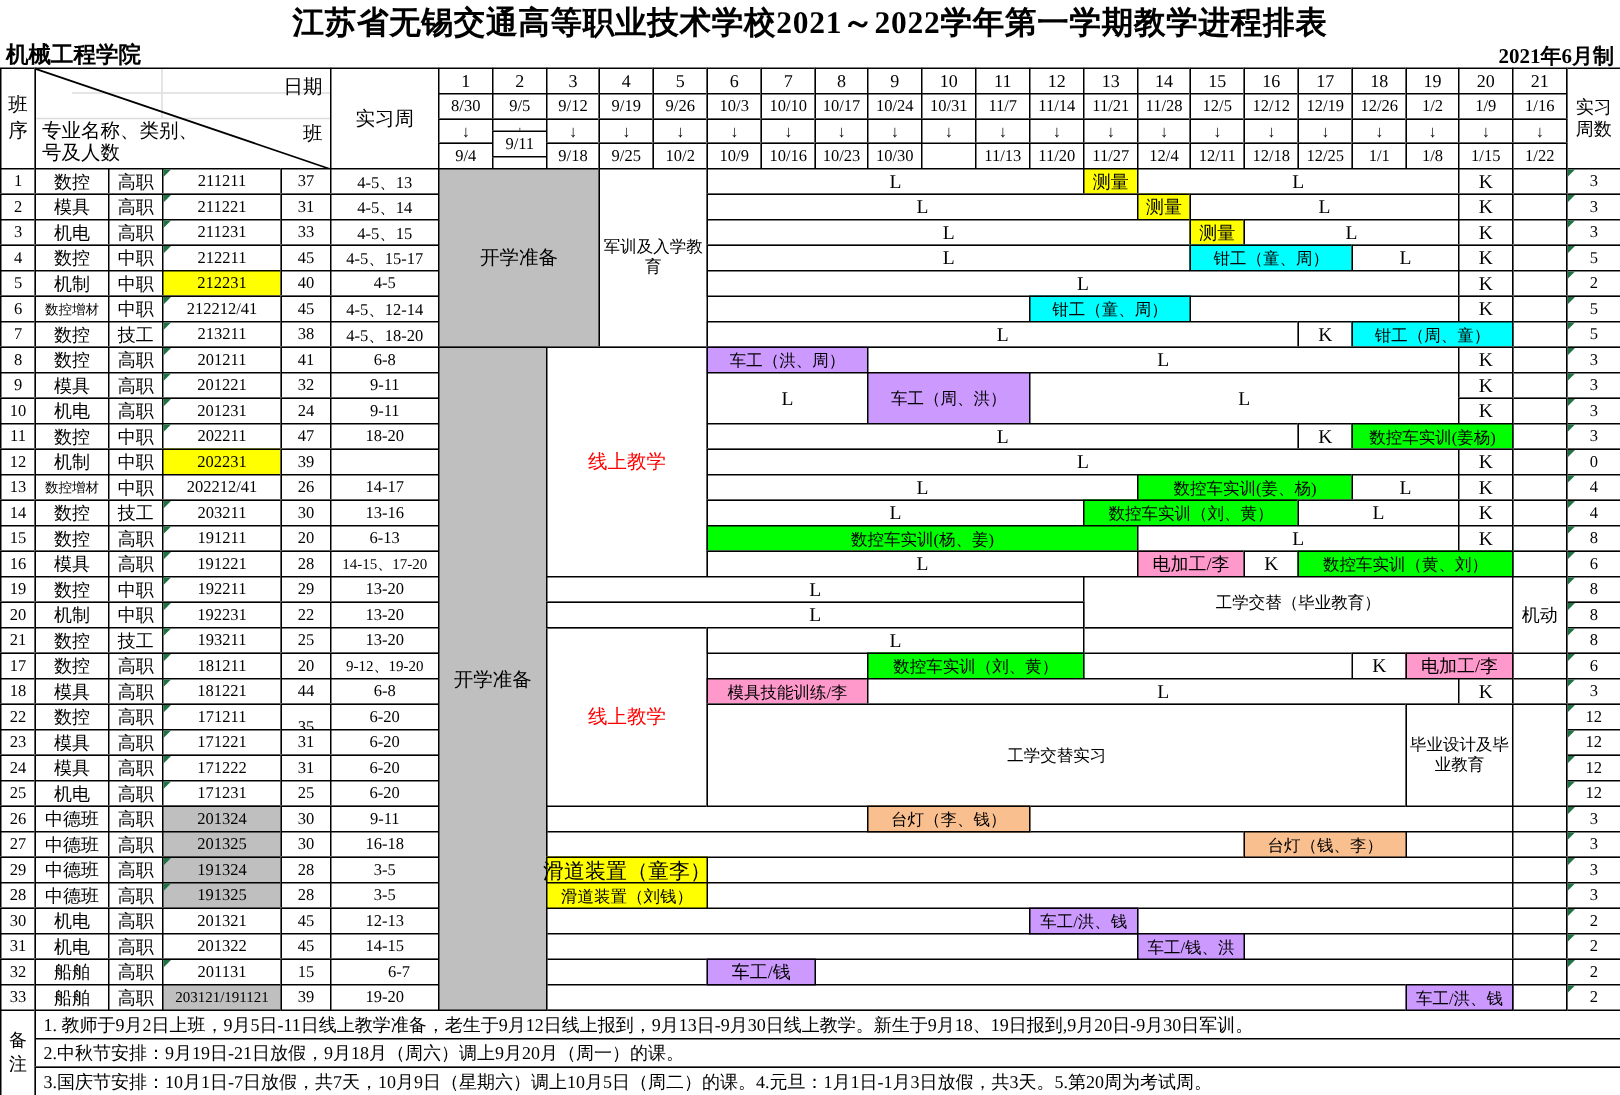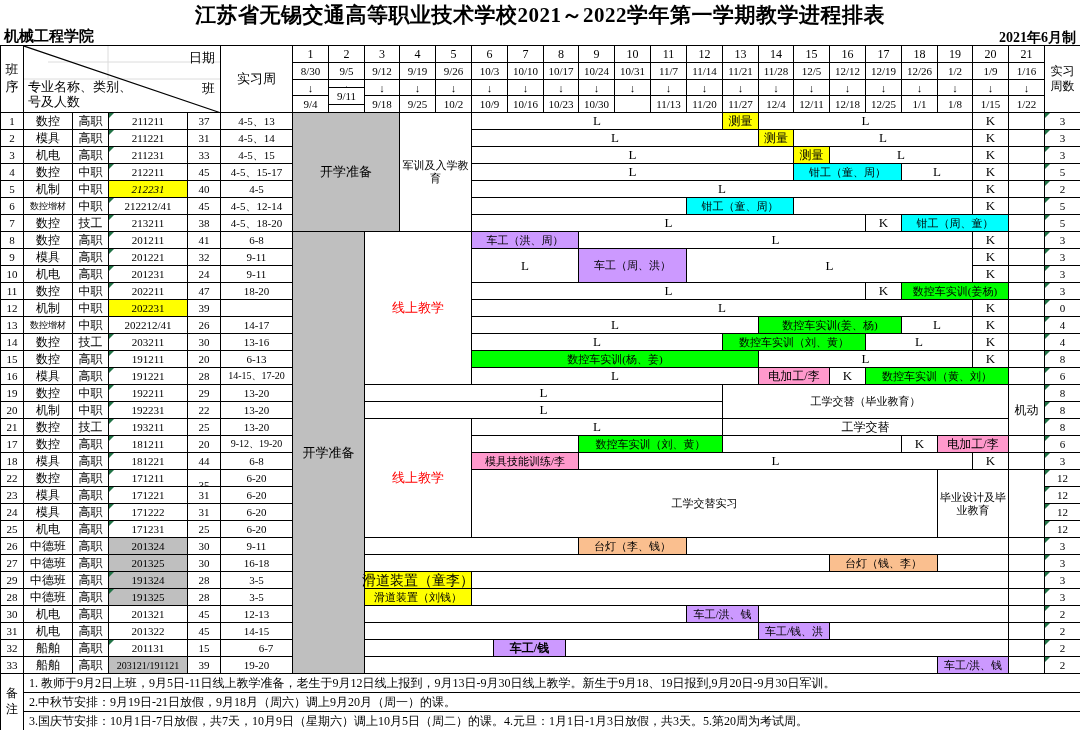--- a/index.html
+++ b/index.html
@@ -172,21 +172,21 @@
     <div class="cell" style="left: 72px; top: 163px; width: 37px; height: 18px; background: rgb(255, 255, 255); font-size: 12px; z-index: 2;">中职</div>
     <div class="cell" style="left: 108px; top: 163px; width: 80px; height: 18px; background: rgb(255, 255, 255); font-size: 11px; z-index: 2;">212211<div class="tri" style="border-top-color: rgb(33, 115, 70);"></div></div>
     <div class="cell" style="left: 187px; top: 163px; width: 34px; height: 18px; background: rgb(255, 255, 255); font-size: 11px; z-index: 2;">45</div>
     <div class="cell" style="left: 220px; top: 163px; width: 73px; height: 18px; background: rgb(255, 255, 255); font-size: 11px; z-index: 2;">4-5、15-17</div>
     <div class="cell" style="left: 1044px; top: 163px; width: 37px; height: 18px; background: rgb(255, 255, 255); font-size: 11px; z-index: 2;">5<div class="tri" style="border-top-color: rgb(33, 115, 70);"></div></div>
     <div class="abs" style="left: 292px; top: 180px; width: 753px; height: 0px; border-top: 1px solid rgb(0, 0, 0); z-index: 1;"></div>
     <div class="cell" style="left: 1008px; top: 163px; width: 37px; height: 18px; background: rgb(255, 255, 255); font-size: 12px; z-index: 2;"></div>
     <div class="cell" style="left: 0px; top: 180px; width: 24px; height: 18px; background: rgb(255, 255, 255); font-size: 11px; z-index: 2;">5</div>
     <div class="cell" style="left: 23px; top: 180px; width: 50px; height: 18px; background: rgb(255, 255, 255); font-size: 12px; z-index: 2;">机制</div>
     <div class="cell" style="left: 72px; top: 180px; width: 37px; height: 18px; background: rgb(255, 255, 255); font-size: 12px; z-index: 2;">中职</div>
-    <div class="cell" style="left: 108px; top: 180px; width: 80px; height: 18px; background: rgb(255, 255, 0); font-size: 11px; z-index: 2; font-style: italic;">212231</div>
+    <div class="cell" style="left: 108px; top: 180px; width: 80px; height: 18px; background: rgb(255, 255, 0); font-size: 11px; z-index: 2;">212231</div>
     <div class="cell" style="left: 187px; top: 180px; width: 34px; height: 18px; background: rgb(255, 255, 255); font-size: 11px; z-index: 2;">40</div>
     <div class="cell" style="left: 220px; top: 180px; width: 73px; height: 18px; background: rgb(255, 255, 255); font-size: 11px; z-index: 2;">4-5</div>
     <div class="cell" style="left: 1044px; top: 180px; width: 37px; height: 18px; background: rgb(255, 255, 255); font-size: 11px; z-index: 2;">2<div class="tri" style="border-top-color: rgb(33, 115, 70);"></div></div>
     <div class="abs" style="left: 292px; top: 197px; width: 753px; height: 0px; border-top: 1px solid rgb(0, 0, 0); z-index: 1;"></div>
     <div class="cell" style="left: 1008px; top: 180px; width: 37px; height: 18px; background: rgb(255, 255, 255); font-size: 12px; z-index: 2;"></div>
     <div class="cell" style="left: 0px; top: 197px; width: 24px; height: 18px; background: rgb(255, 255, 255); font-size: 11px; z-index: 2;">6</div>
     <div class="cell" style="left: 23px; top: 197px; width: 50px; height: 18px; background: rgb(255, 255, 255); font-size: 9px; z-index: 2;">数控增材</div>
     <div class="cell" style="left: 72px; top: 197px; width: 37px; height: 18px; background: rgb(255, 255, 255); font-size: 12px; z-index: 2;">中职</div>
     <div class="cell" style="left: 108px; top: 197px; width: 80px; height: 18px; background: rgb(255, 255, 255); font-size: 11px; z-index: 2;">212212/41<div class="tri" style="border-top-color: rgb(33, 115, 70);"></div></div>
     <div class="cell" style="left: 187px; top: 197px; width: 34px; height: 18px; background: rgb(255, 255, 255); font-size: 11px; z-index: 2;">45</div>
@@ -484,31 +484,30 @@
     <div class="cell" style="left: 972px; top: 350px; width: 37px; height: 18px; background: rgb(255, 255, 255); font-size: 13px; z-index: 3;">K</div>
     <div class="cell" style="left: 471px; top: 367px; width: 288px; height: 18px; background: rgb(255, 255, 255); font-size: 13px; z-index: 3;">L</div>
     <div class="cell" style="left: 758px; top: 367px; width: 72px; height: 18px; background: rgb(255, 153, 204); font-size: 12px; z-index: 3;">电加工/李</div>
     <div class="cell" style="left: 829px; top: 367px; width: 37px; height: 18px; background: rgb(255, 255, 255); font-size: 13px; z-index: 3;">K</div>
     <div class="cell" style="left: 865px; top: 367px; width: 144px; height: 18px; background: rgb(0, 255, 0); font-size: 11px; z-index: 3;">数控车实训（黄、刘）</div>
     <div class="cell" style="left: 364px; top: 384px; width: 359px; height: 18px; background: rgb(255, 255, 255); font-size: 13px; z-index: 3;">L</div>
     <div class="cell" style="left: 722px; top: 384px; width: 287px; height: 35px; background: rgb(255, 255, 255); font-size: 11px; z-index: 3;">工学交替（毕业教育）</div>
     <div class="cell" style="left: 1008px; top: 384px; width: 37px; height: 52px; background: rgb(255, 255, 255); font-size: 12px; z-index: 3;">机动</div>
     <div class="cell" style="left: 364px; top: 401px; width: 359px; height: 18px; background: rgb(255, 255, 255); font-size: 13px; z-index: 3;">L</div>
     <div class="cell" style="left: 471px; top: 418px; width: 252px; height: 18px; background: rgb(255, 255, 255); font-size: 13px; z-index: 3;">L</div>
-    <div class="cell" style="left: 722px; top: 418px; width: 287px; height: 18px; background: rgb(255, 255, 255); font-size: 12px; z-index: 3;">工学交替</div>
     <div class="cell" style="left: 578px; top: 435px; width: 145px; height: 18px; background: rgb(0, 255, 0); font-size: 11px; z-index: 3;">数控车实训（刘、黄）</div>
     <div class="cell" style="left: 901px; top: 435px; width: 37px; height: 18px; background: rgb(255, 255, 255); font-size: 13px; z-index: 3;">K</div>
     <div class="cell" style="left: 937px; top: 435px; width: 72px; height: 18px; background: rgb(255, 153, 204); font-size: 12px; z-index: 3;">电加工/李</div>
     <div class="cell" style="left: 471px; top: 452px; width: 108px; height: 18px; background: rgb(255, 153, 204); font-size: 11px; z-index: 3;">模具技能训练/李</div>
     <div class="cell" style="left: 578px; top: 452px; width: 395px; height: 18px; background: rgb(255, 255, 255); font-size: 13px; z-index: 3;">L</div>
     <div class="cell" style="left: 972px; top: 452px; width: 37px; height: 18px; background: rgb(255, 255, 255); font-size: 13px; z-index: 3;">K</div>
     <div class="cell" style="left: 471px; top: 469px; width: 467px; height: 69px; background: rgb(255, 255, 255); font-size: 11px; z-index: 3;">工学交替实习</div>
     <div class="cell" style="left: 937px; top: 469px; width: 72px; height: 69px; background: rgb(255, 255, 255); font-size: 11px; z-index: 3; white-space: normal; line-height: 1.15; text-align: center;">毕业设计及毕业教育</div>
     <div class="cell" style="left: 1008px; top: 469px; width: 37px; height: 69px; background: rgb(255, 255, 255); font-size: 12px; z-index: 3;"></div>
     <div class="cell" style="left: 578px; top: 537px; width: 109px; height: 18px; background: rgb(250, 191, 143); font-size: 11px; z-index: 3;">台灯（李、钱）</div>
     <div class="cell" style="left: 829px; top: 554px; width: 109px; height: 18px; background: rgb(250, 191, 143); font-size: 11px; z-index: 3;">台灯（钱、李）</div>
     <div class="cell" style="left: 364px; top: 571px; width: 108px; height: 20px; background: rgb(255, 255, 0); font-size: 14px; z-index: 3;">滑道装置（童李）</div>
     <div class="cell" style="left: 364px; top: 588px; width: 108px; height: 18px; background: rgb(255, 255, 0); font-size: 11px; z-index: 3;">滑道装置（刘钱）</div>
     <div class="cell" style="left: 686px; top: 605px; width: 73px; height: 18px; background: rgb(204, 153, 255); font-size: 11px; z-index: 3;">车工/洪、钱</div>
     <div class="cell" style="left: 758px; top: 622px; width: 72px; height: 18px; background: rgb(204, 153, 255); font-size: 11px; z-index: 3;">车工/钱、洪</div>
-    <div class="cell" style="left: 493px; top: 639px; width: 73px; height: 18px; background: rgb(204, 153, 255); font-size: 12px; z-index: 3; font-weight: bold;">车工/钱</div>
+    <div class="cell" style="left: 471px; top: 639px; width: 73px; height: 18px; background: rgb(204, 153, 255); font-size: 12px; z-index: 3;">车工/钱</div>
     <div class="cell" style="left: 937px; top: 656px; width: 72px; height: 18px; background: rgb(204, 153, 255); font-size: 11px; z-index: 3;">车工/洪、钱</div>
   </div>
 
 </body></html>

